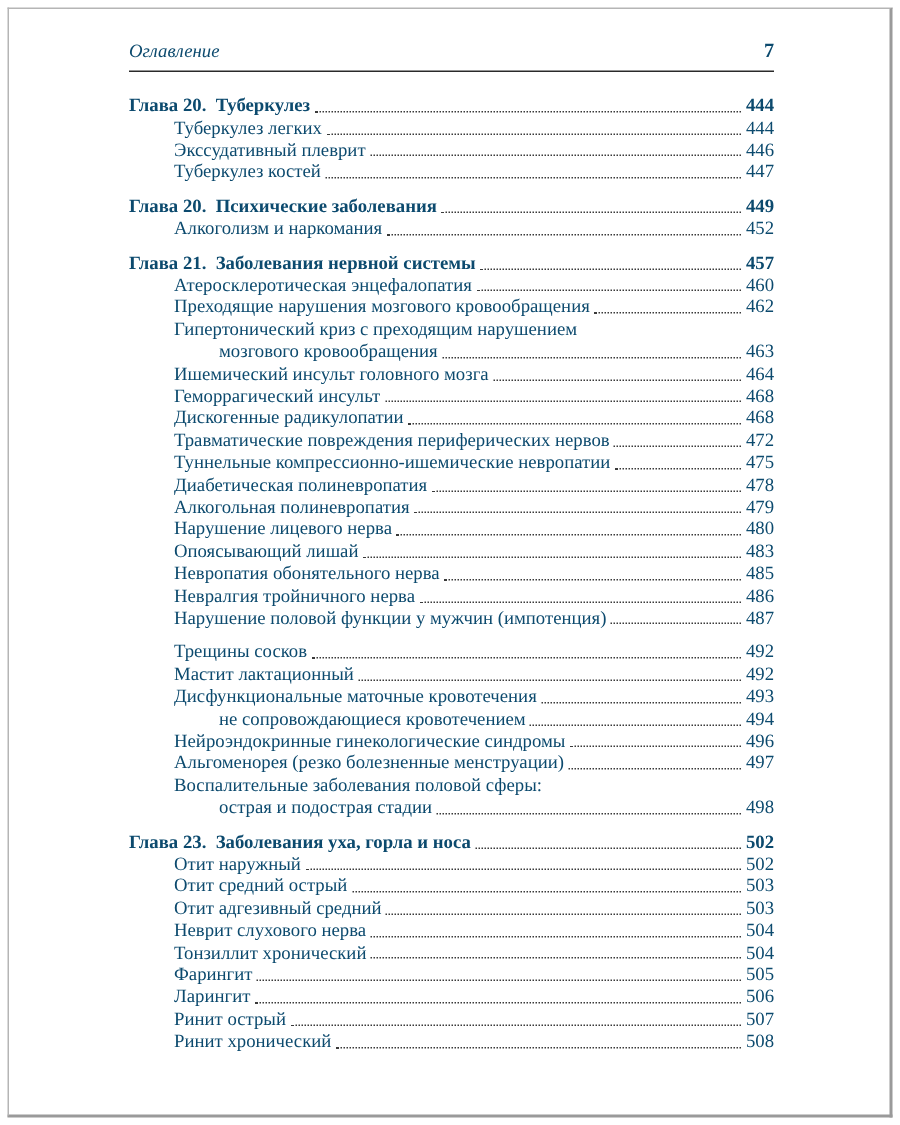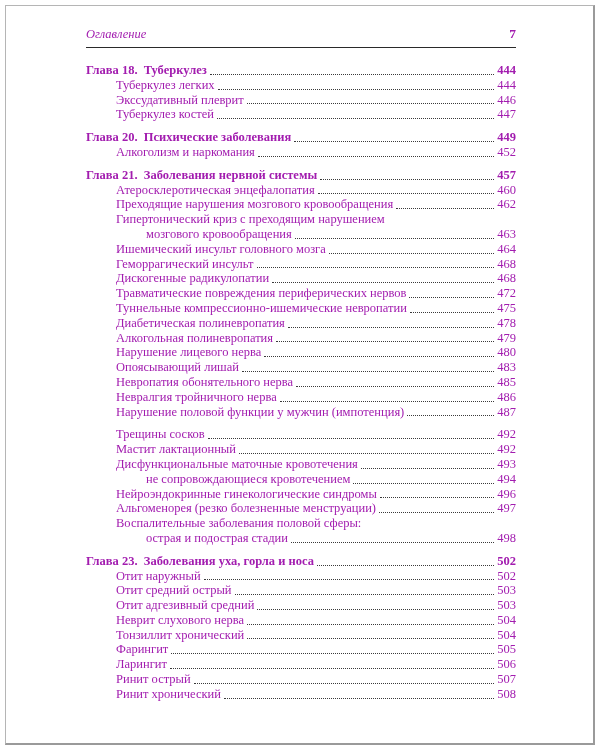--- a/index.html
+++ b/index.html
@@ -23,21 +23,21 @@
     border: 1px solid #b5b5b5;
     border-right: 2px solid #9a9a9a;
     border-bottom: 2px solid #9a9a9a;
     box-sizing: border-box;
   }
   .content {
     position: absolute;
     left: 86px;
     right: 84px;
     top: 26px;
-    color: #a21caf;
+    color: #0c4a6e;
   }
   .header {
     display: flex;
     justify-content: space-between;
     align-items: baseline;
     font-size: 12.5px;
   }
   .header-left {
     font-style: italic;
   }
@@ -95,21 +95,21 @@
   <div class="sheet"></div>
   <div class="content">
     <div class="header">
       <span class="header-left">Оглавление</span>
       <span class="header-right">7</span>
     </div>
     <div class="rule"></div>
     <div class="toc">
   <div class="section">
     <div class="row chapter">
-      <span class="label">Глава 18.  Туберкулез</span>
+      <span class="label">Глава 20.  Туберкулез</span>
       <span class="dots"></span>
       <span class="pg">444</span>
     </div>
     <div class="items">
   <div class="row item">
     <span class="label">Туберкулез легких</span>
     <span class="dots"></span>
     <span class="pg">444</span>
   </div>
 

